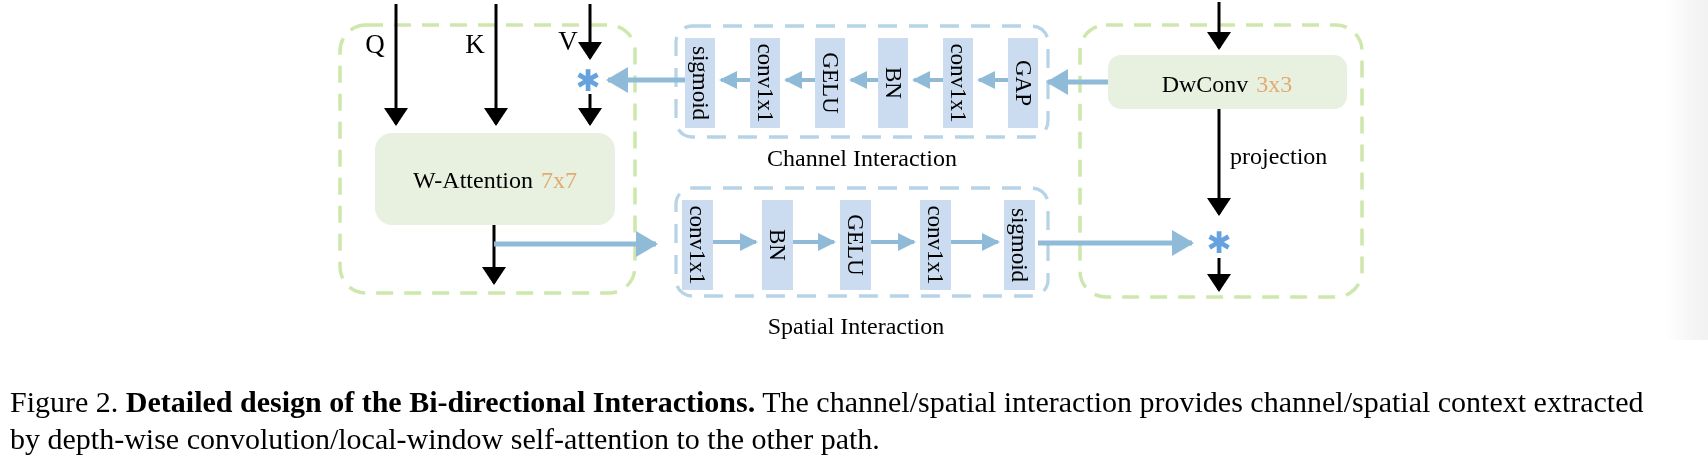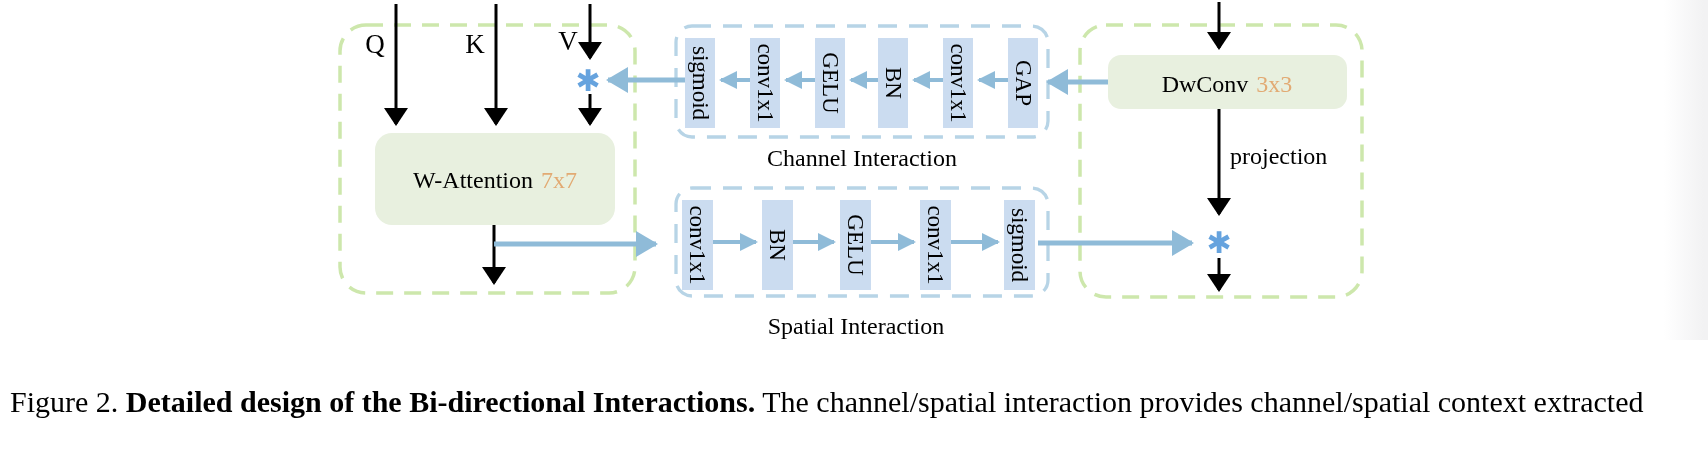--- a/index.html
+++ b/index.html
@@ -114,14 +114,15 @@
     <text class="box-label" x="1230" y="156" text-anchor="start" dominant-baseline="central">projection</text>
 
     <text class="section-label" x="862" y="158" text-anchor="middle" dominant-baseline="central">Channel Interaction</text>
     <text class="section-label" x="856" y="326" text-anchor="middle" dominant-baseline="central">Spatial Interaction</text>
   </svg>
 
   <figcaption class="caption">
     <span class="nowrap"><span>Figure 2.</span>
       <strong>Detailed design of the Bi-directional Interactions.</strong>
       <span>The channel/spatial interaction provides channel/spatial context extracted</span></span><br>
+    <span>by depth-wise convolution/local-window self-attention to the other path.</span>
   </figcaption>
 </div>
 
 </body></html>

